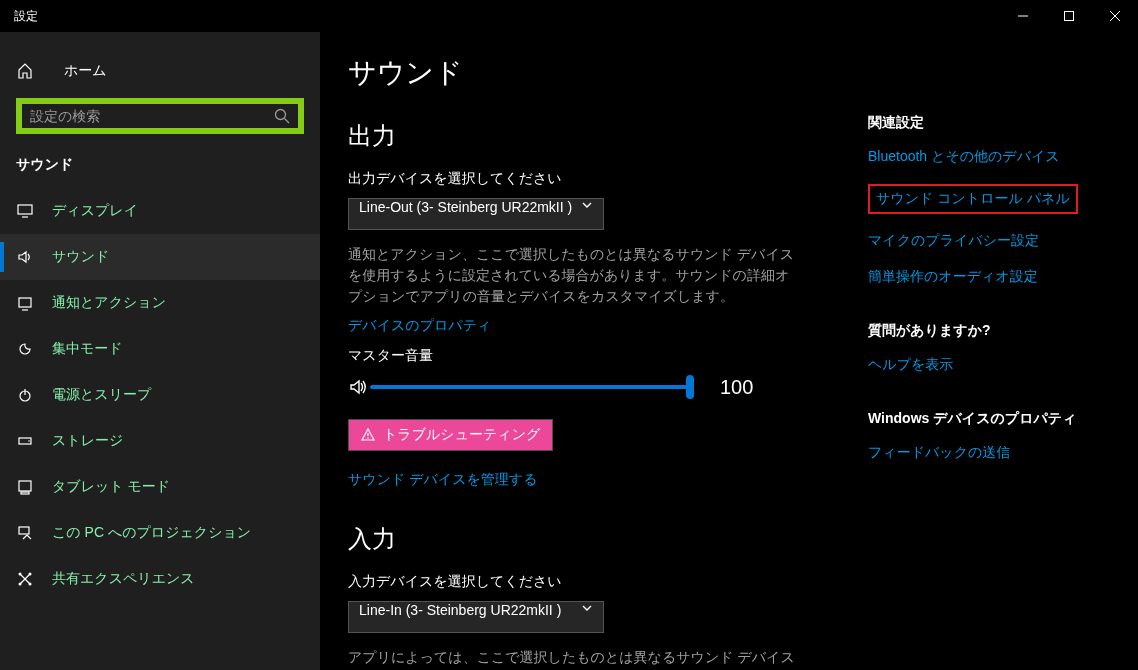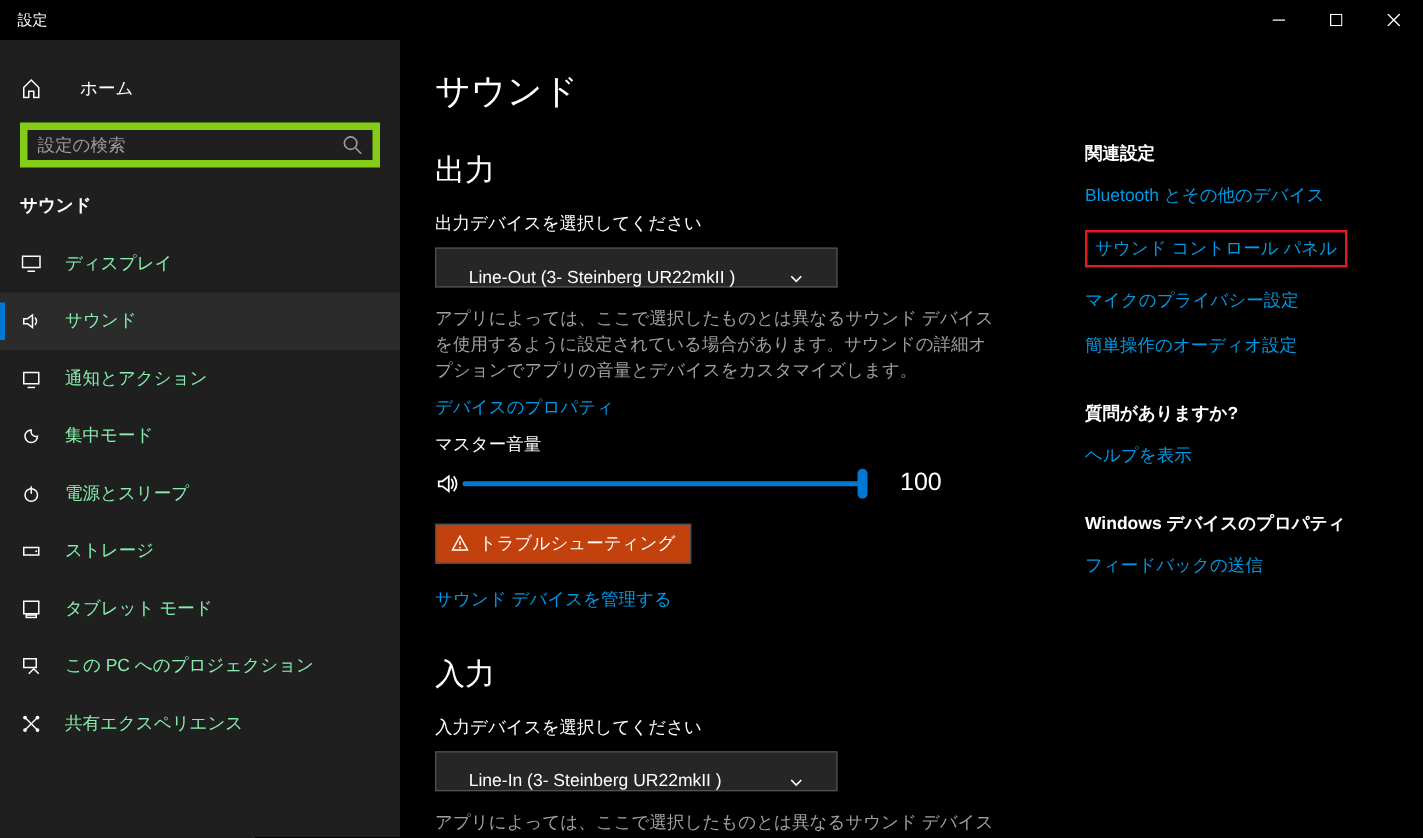--- a/index.html
+++ b/index.html
@@ -97,53 +97,53 @@
 }
 .content { flex: 1; padding-right: 20px; overflow: hidden; }
 .rightcol { width: 270px; padding-right: 24px; padding-top: 60px;}
 
 .page-title { font-size: 28px; font-weight: 400; margin-bottom: 28px; }
 
 .section-heading { font-size: 24px; font-weight: 400; margin-bottom: 18px; }
 .sub-label { font-size: 14px; margin-bottom: 10px; }
 
 .select-box {
-  width: 322px; height: 32px;
+  width: 256px; height: 32px;
   background: #262626;
   border: 1px solid #535353;
-  display: flex; align-items: flex-end;
-  padding: 0 26px;
+  display: flex; align-items: flex-start;
+  padding: 0 10px;
   margin-bottom: 14px;
 }
 .select-box .sel-label { flex:1; font-size:14px; }
 .select-box .chev { color:#ffffff; }
 
 .body-text { font-size: 14px; color: #a0a0a0; line-height: 1.5; max-width: 450px; margin-bottom: 10px;}
 
 .link { color: #0099e5; font-size: 14px; margin: 8px 0; display: block; }
 
-.volume-row { display:flex; margin: 6px 0 20px 0; }
+.volume-row { display:flex; align-items:center; margin: 6px 0 20px 0; }
 .vol-icon { width: 22px; color:#ffffff; display:flex; align-items:center; justify-content:center;}
 .slider-track {
   position: relative; width: 320px; height: 24px;
 }
 .slider-rail {
   position:absolute; left:0; right:0; top:50%; transform:translateY(-50%);
   height: 4px; background: #0078d4; border-radius:2px;
 }
 .slider-thumb {
   position:absolute; top:50%; transform: translate(-50%,-50%);
   width: 8px; height: 24px; background:#0078d4; border-radius:4px;
   left: 100%;
 }
 .vol-value { font-size: 20px; margin-left: 30px; }
 
 .tshoot-btn {
   display: inline-flex; align-items:center; gap:8px;
-  background:#c2410c; border:1px solid #4d4d4d;
+  background:#ec4899; border:1px solid #4d4d4d;
   padding: 6px 12px; font-size:14px; color:#ffffff;
   margin-bottom: 12px;
 }
 
 .input-section { margin-top: 34px; }
 
 .right-heading { font-size: 14px; font-weight:600; margin-bottom: 16px; }
 .right-links .link { margin: 0 0 18px 0; }
 .highlight-box { border: 2px solid #e01b24; padding: 4px 6px; display:inline-block; margin-bottom:18px;}
 .highlight-box .link { margin:0; }
@@ -300,21 +300,21 @@
         <div class="section-heading">出力</div>
         <div class="sub-label">出力デバイスを選択してください</div>
         <div class="select-box">
           <span class="sel-label">Line-Out (3- Steinberg UR22mkII )</span>
           <span class="chev">
               <svg width="12" height="12" viewBox="0 0 12 12">
                 <path d="M2 4 L6 8 L10 4" fill="none" stroke="#fff" stroke-width="1.4"></path>
               </svg>
             </span>
         </div>
-        <div class="body-text">アプリによっては、ここで選択したものとは異なるサウンド デバイスを使用するように設定されている場合があります。サウンドの詳細オプションでアプリの音量とデバイスをカスタマイズします。</div>
+        <div class="body-text">通知とアクション、ここで選択したものとは異なるサウンド デバイスを使用するように設定されている場合があります。サウンドの詳細オプションでアプリの音量とデバイスをカスタマイズします。</div>
         <a class="link">デバイスのプロパティ</a>
 
         <div class="sub-label" style="margin-top:12px;">マスター音量</div>
         <div class="volume-row">
           <span class="vol-icon">
             <svg width="20" height="20" viewBox="0 0 20 20">
                 <path d="M2 8 H5 L10 4 V16 L5 12 H2 Z" fill="none" stroke="#fff" stroke-width="1.4"></path>
                 <path d="M12 6 Q15 10 12 14" fill="none" stroke="#fff" stroke-width="1.4"></path>
                 <path d="M14 4 Q18.5 10 14 16" fill="none" stroke="#fff" stroke-width="1.4"></path>
               </svg>

